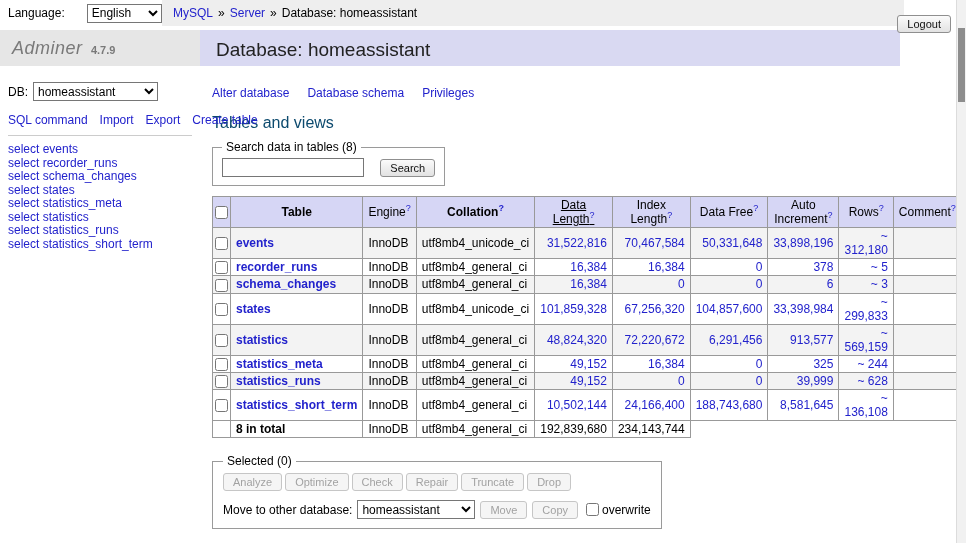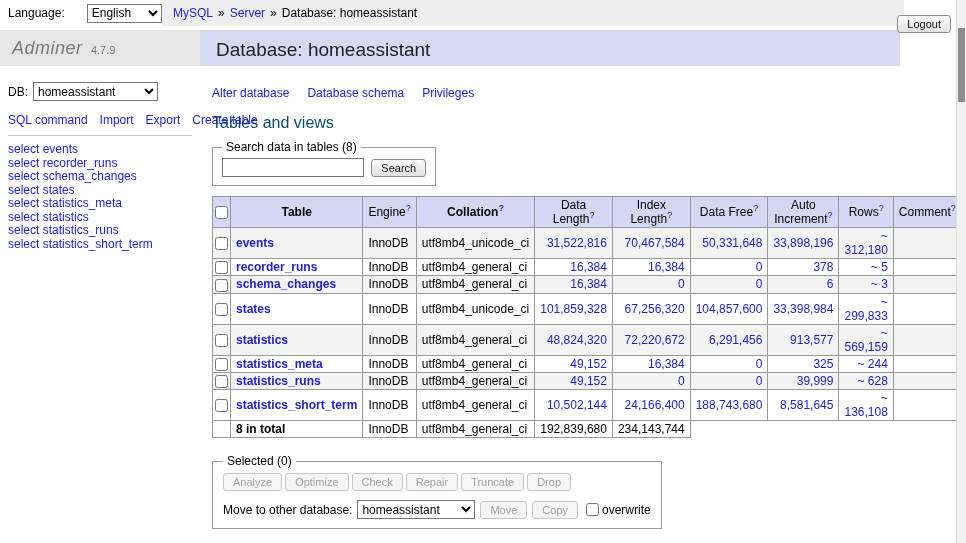--- a/index.html
+++ b/index.html
@@ -35,21 +35,21 @@
     flex: 1; margin-right: 62px; height: 26px;
     background: var(--breadcrumb-bg, #eee);
     display: flex; align-items: center; gap: 5px; padding-left: 11px;
   }
   .logout-wrap { position: absolute; right: 15px; top: 15px; }
 
   
   .sidebar { position: absolute; left: 0; top: 26px; width: 200px; }
   .brand { background: var(--brand-bg, #e6e6e6); height: 36px; margin-top: 4px; padding: 8px 0 0 12px; }
   .brand-name { font-style: italic; font-size: 18px; color: #797979; letter-spacing: .5px; }
-  .brand-ver { font-size: 11px; color: #797979; margin-left: 5px; }
+  .brand-ver { font-size: 11px; color: #797979; margin-left: 5px; font-weight: bold; }
   .db-row { margin: 16px 0 0 8px; display: flex; align-items: center; gap: 5px; }
   .db-row select { width: 125px; }
   .side-actions { margin: 10px 8px 0 8px; width: 165px; line-height: 18px; }
   .side-actions a { margin-right: 12px; white-space: nowrap; }
   .side-divider { border: none; border-top: 1px solid #ccc; margin: 6px 8px 7px 8px; }
   .table-links a { display: block; margin-left: 8px; line-height: 13.5px; }
 
   
   .main { margin-left: 200px; padding-right: 66px; }
   .page-title {
@@ -60,29 +60,29 @@
   .db-actions { margin: 20px 0 0 12px; }
   .db-actions a { margin-right: 18px; }
   h3 { font-size: 16px; font-weight: normal; color: #0c4a6e; }
   .h-tables { margin: 14px 0 0 12px; }
 
   fieldset { border: 1px solid #9a9a9a; width: fit-content; }
   legend { padding: 0 4px; font-size: 12px; }
 
   .search-fs { margin: 8px 0 0 12px; padding: 4px 9px 8px; }
   .search-fs input { width: 142px; }
-  .search-fs .btn { margin-left: 4px; }
+  .search-fs .btn { margin-left: 13px; }
 
   table { border-collapse: collapse; margin: 10px 0 0 12px; font-size: 12px; }
   th, td { border: 1px solid #999; padding: 1px 5px; line-height: 14px; }
   thead th { background: var(--header-bg, #d6d6f5); font-weight: normal; text-align: center; }
   thead th:nth-child(2) { font-weight: bold; width: 120px; }
   th:nth-child(3) { width: 46px; }
   th:nth-child(4) { width: 100px; font-weight: bold; }
-  th:nth-child(5) { width: 72px; }
+  th:nth-child(5) { width: 72px; text-decoration: underline; }
   th:nth-child(6) { width: 76px; }
   th:nth-child(7) { width: 64px; }
   th:nth-child(8) { width: 82px; }
   th:nth-child(9) { width: 60px; }
   th:nth-child(10){ width: 58px; }
   td.chk, th.chk { width: 18px; text-align: center; padding: 1px 2px; }
   tr.odd td { background: var(--odd-row-bg, #f3f3f3); }
   td.num { text-align: right; }
   td.name a { font-weight: bold; }
   sup.help { font-size: 9px; line-height: 0; }

